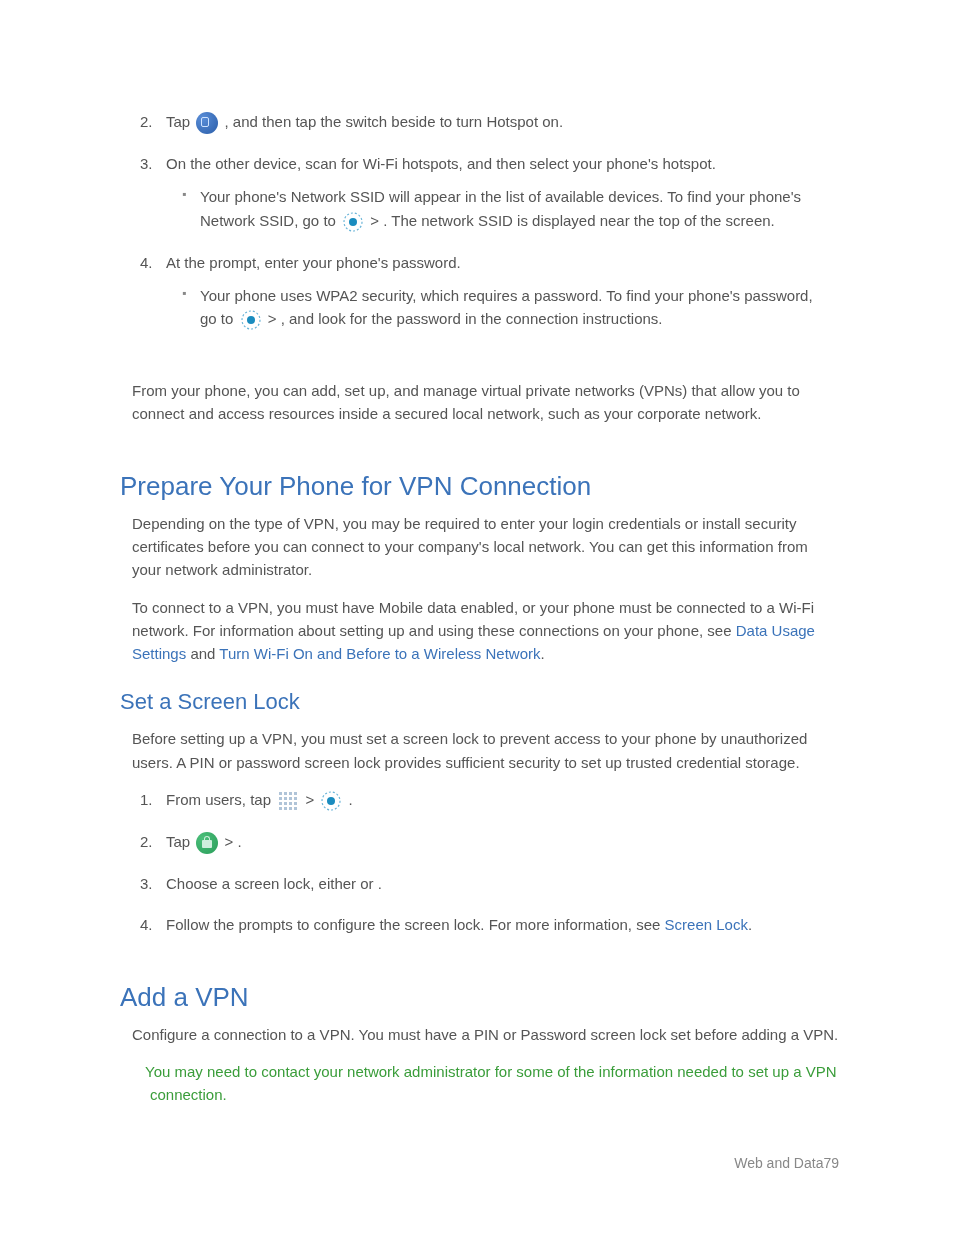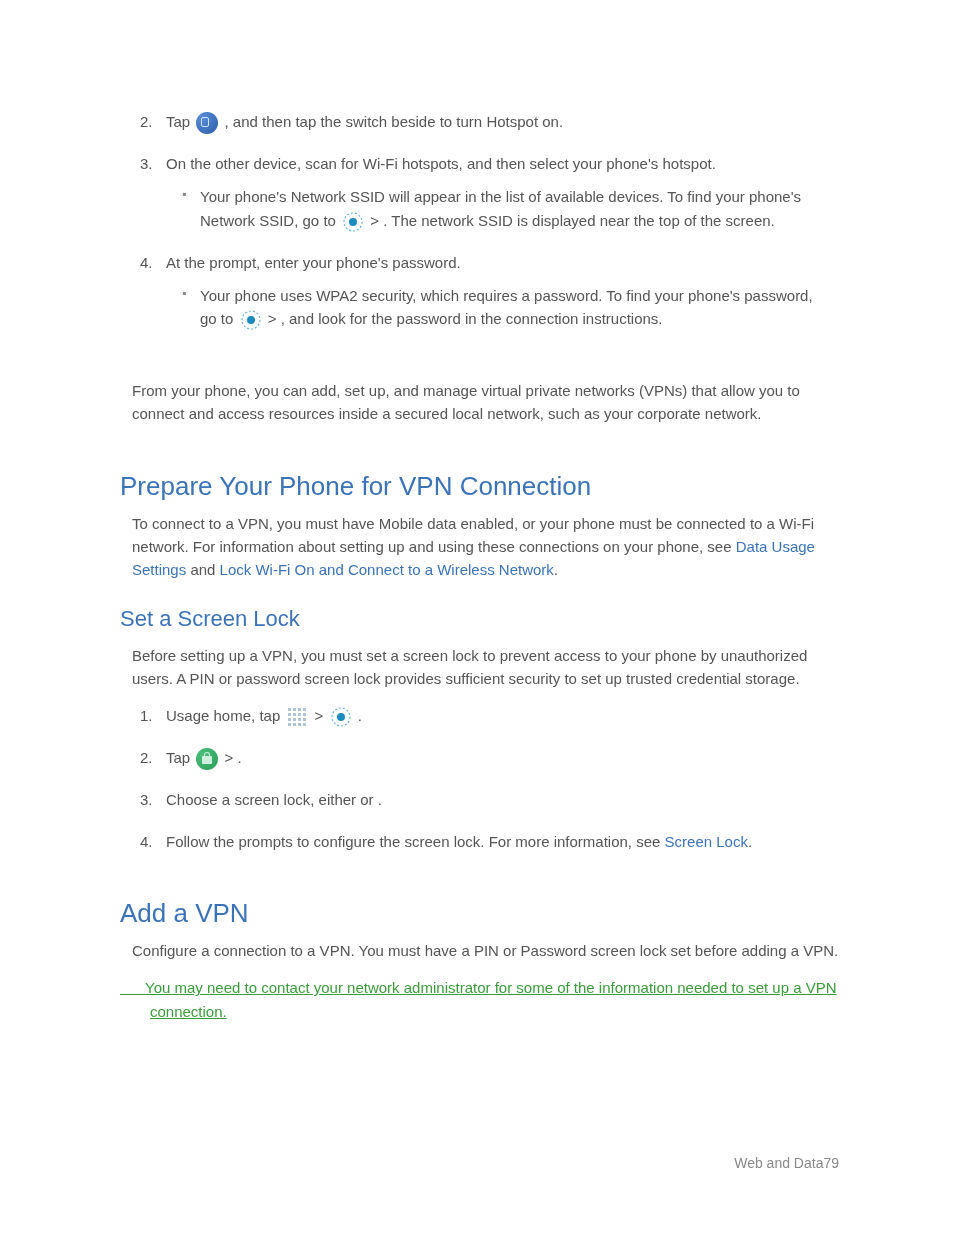--- a/index.html
+++ b/index.html
@@ -63,21 +63,20 @@
     font-weight: 400;
     font-size: 22px;
     margin: 20px 0 8px 0;
   }
   a.link {
     color: #3b73b9;
     text-decoration: none;
   }
   .note {
     color: #3a9d3a;
-    text-decoration: underline;
   }
   .footer {
     position: absolute;
     bottom: 60px;
     left: 120px;
     right: 115px;
     display: flex;
     justify-content: flex-end;
     color: #888;
     font-size: 14px;
@@ -190,36 +189,37 @@
       </ul>
     </li>
   </ol>
 
   <div style="height:30px"></div>
 
   <p>From your phone, you can add, set up, and manage virtual private networks (VPNs) that allow you to connect and access resources inside a secured local network, such as your corporate network.</p>
 
   <h2 class="h2blue">Prepare Your Phone for VPN Connection</h2>
 
+  <p>Depending on the type of VPN, you may be required to enter your login credentials or install security certificates before you can connect to your company's local network. You can get this information from your network administrator.</p>
 
   <p>
     <span>To connect to a VPN, you must have Mobile data enabled, or your phone must be connected to a Wi-Fi network. For information about setting up and using these connections on your phone, see </span>
     <a class="link">Data Usage Settings</a>
     <span> and </span>
-    <a class="link">Lock Wi-Fi On and Connect to a Wireless Network</a><span>.</span>
+    <a class="link">Turn Wi-Fi On and Before to a Wireless Network</a><span>.</span>
   </p>
 
   <h3 class="h3blue">Set a Screen Lock</h3>
 
   <p>Before setting up a VPN, you must set a screen lock to prevent access to your phone by unauthorized users. A PIN or password screen lock provides sufficient security to set up trusted credential storage.</p>
 
   <ol class="numbered">
     <li>
       <span class="num">1.</span>
-      <span>Usage home, tap </span>
+      <span>From users, tap </span>
       <span class="icon icon-apps">
         <svg viewBox="0 0 22 22">
           <rect x="2" y="2" width="3" height="3" class="apps-dot"></rect>
             <rect x="7" y="2" width="3" height="3" class="apps-dot"></rect>
             <rect x="12" y="2" width="3" height="3" class="apps-dot"></rect>
             <rect x="17" y="2" width="3" height="3" class="apps-dot"></rect>
           <rect x="2" y="7" width="3" height="3" class="apps-dot"></rect>
             <rect x="7" y="7" width="3" height="3" class="apps-dot"></rect>
             <rect x="12" y="7" width="3" height="3" class="apps-dot"></rect>
             <rect x="17" y="7" width="3" height="3" class="apps-dot"></rect>

